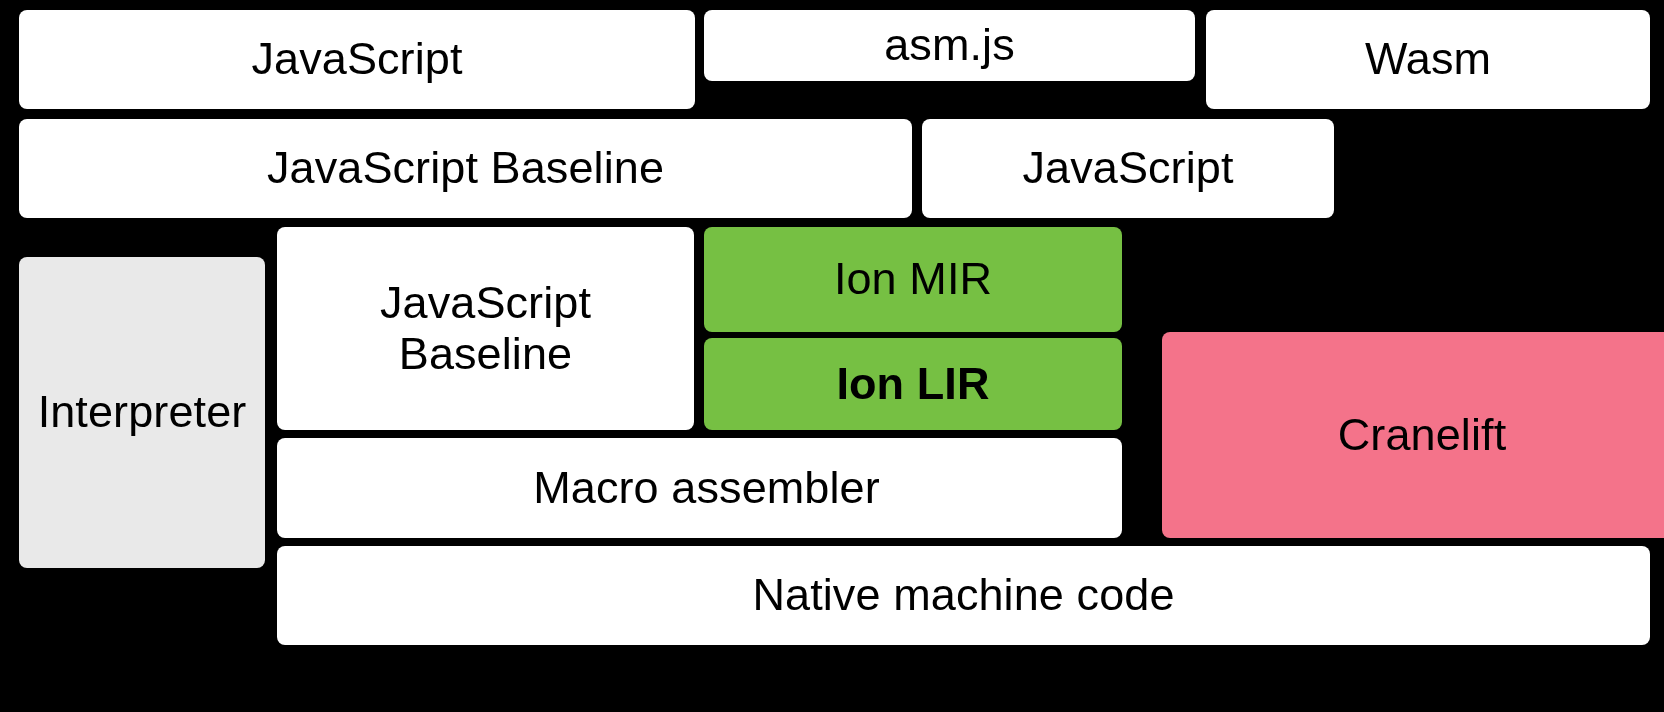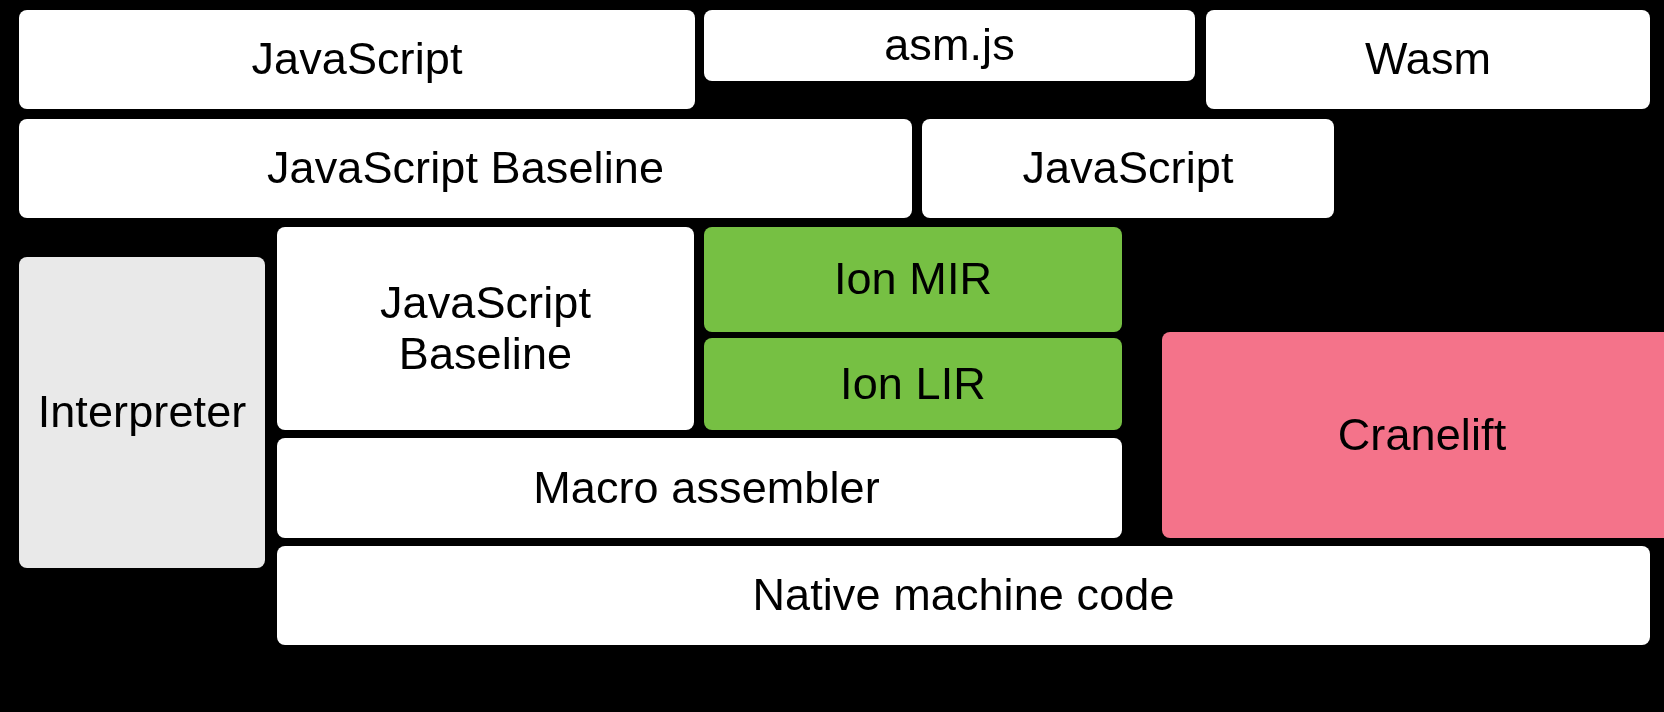--- a/index.html
+++ b/index.html
@@ -55,21 +55,21 @@
 
   <div class="box fill-white" style="left:922px; top:119px; width:412px; height:99px;">JavaScript</div>
 
   <div class="box fill-grey" style="left:19px; top:227px; width:246px; height:311px;margin-top:30px;">Interpreter</div>
 
   <div class="box fill-white" style="left:277px; top:227px; width:417px; height:203px;">JavaScript
 Baseline</div>
 
   <div class="box fill-green" style="left:704px; top:227px; width:418px; height:105px;text-align:center;">Ion MIR</div>
 
-  <div class="box fill-green" style="left:704px; top:338px; width:418px; height:92px;">Ion LIR</div>
+  <div class="box fill-green" style="left:704px; top:338px; width:418px; height:92px;font-weight:bold;">Ion LIR</div>
 
   <div class="box fill-pink" style="left:1130px; top:332px; width:520px; height:206px;margin-left:32px;">Cranelift</div>
 
   <div class="box fill-white" style="left:277px; top:438px; width:845px; height:100px;padding-left:14px;">Macro assembler</div>
 
   <div class="box fill-white" style="left:277px; top:546px; width:1373px; height:99px;">Native machine code</div>
 
 </div>
 
 </body></html>

